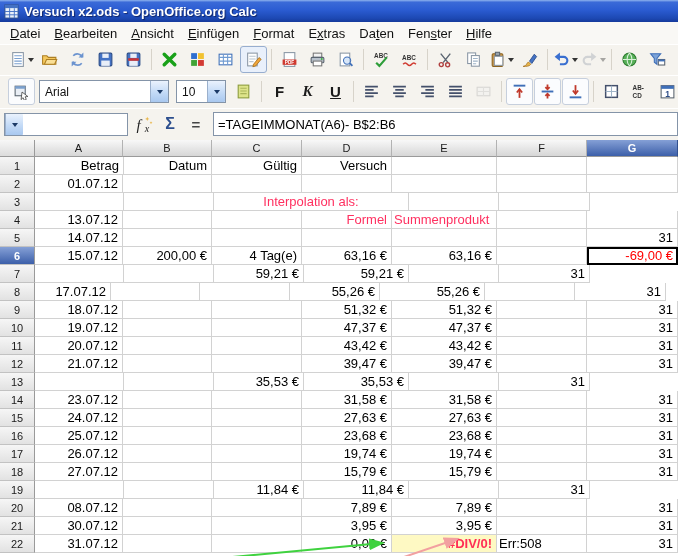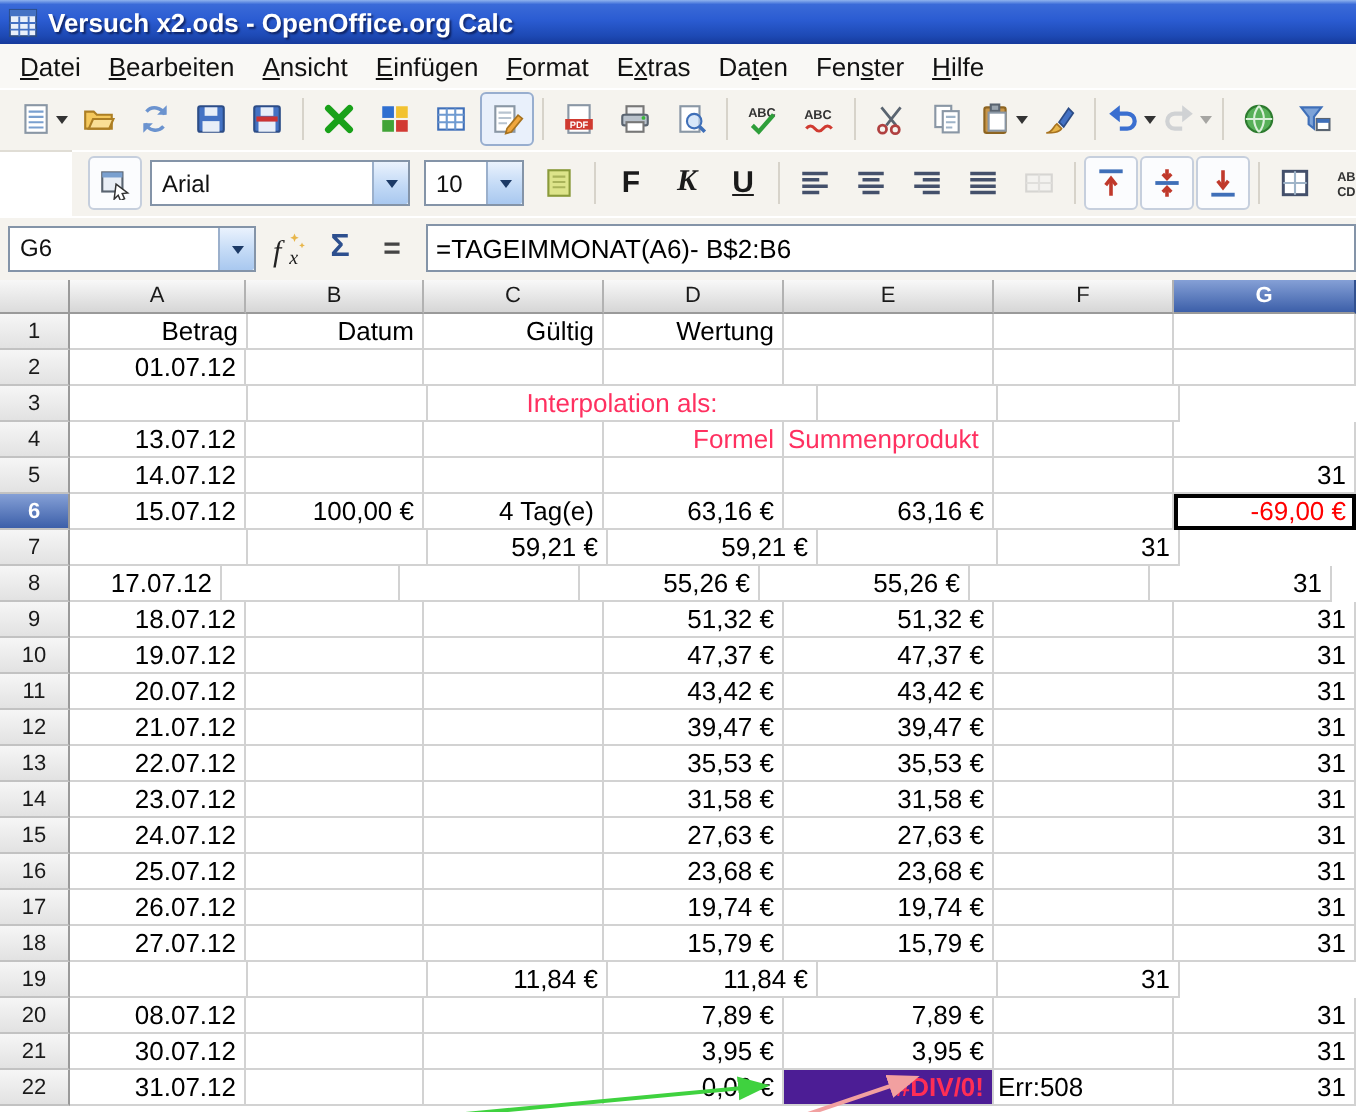--- a/index.html
+++ b/index.html
@@ -15,21 +15,21 @@
 
   
   .menubar{position:absolute;top:22px;left:0;right:0;height:22px;background:#f9f8f5;
     border-bottom:1px solid #e3e0d8;display:flex;align-items:center;font-size:13px;color:#111;padding-left:3px;}
   .menu-item{padding:3px 7px;cursor:default;}
 
   
   .toolbar{position:absolute;left:0;right:0;background:#f5f3ee;display:flex;align-items:center;gap:1px;
     border-bottom:1px solid #e0ddd5;box-shadow:inset 0 1px 0 #fff;}
   #tb-standard{top:44px;height:31px;}
-  #tb-format{top:75px;height:33px;margin-left:36px;}
+  #tb-format{top:75px;height:33px;}
   .tb-handle{width:3px;height:20px;margin:0 4px 0 3px;
     background:repeating-linear-gradient(180deg,#b3b0a7 0 2px,transparent 2px 4px);}
   .tb-btn{min-width:25px;height:25px;display:flex;align-items:center;justify-content:center;
     border:1px solid transparent;border-radius:3px;position:relative;flex:none;}
   .tb-btn.pressed{border-color:#98aecf;background:#e9f0fb;}
   .tb-btn.framed{border-color:#c6cfdd;background:#fbfcfe;}
   .tb-btn.disabled{opacity:.4;}
   .tb-sep{width:1px;height:21px;background:#d7d3ca;margin:0 3px;flex:none;}
   .caret{width:0;height:0;border:3px solid transparent;border-top:4px solid #333;margin:4px 0 0 2px;}
   .letter{font-size:15px;color:#1a1a1a;}
@@ -68,21 +68,21 @@
     border-right:1px solid #9a9a9a;border-bottom:1px solid #c2c2c2;
     font-size:11px;color:#1a1a1a;display:flex;align-items:center;justify-content:center;}
   .row-header.sel{background:linear-gradient(180deg,#85a0d6,#3c5fa9);color:#fff;font-weight:bold;}
   .cell{flex:none;box-sizing:border-box;border-right:1px solid #d2d2d2;border-bottom:1px solid #d2d2d2;
     font-size:13px;color:#000;display:flex;align-items:center;justify-content:flex-end;
     padding:0 4px 0 2px;white-space:nowrap;}
   .cell.left{justify-content:flex-start;}
   .cell.center{justify-content:center;padding:0;}
   .cell.pink{color:#ff3060;}
   .cell.red{color:#ff0000;}
-  .cell.err{color:#ff2e55;font-weight:bold;background:#4c1d95;text-align:center;}
+  .cell.err{color:#ff2e55;font-weight:bold;background:#fef9c3;text-align:center;}
   .cell.selected{outline:2px solid #000;outline-offset:-2px;}
 
   .arrows{position:absolute;top:0;left:0;width:678px;height:556px;pointer-events:none;z-index:6;}
 </style>
 </head>
 <body>
 
 <div class="screen">
 
   <div class="titlebar">
@@ -370,21 +370,20 @@
         <svg viewBox="0 0 16 16" width="17" height="17">
           <rect x="2" y="2.5" width="12" height="11.5" fill="#fff" stroke="#5a6470"></rect>
           <rect x="2" y="2.5" width="12" height="3" fill="#3f6fb8"></rect>
           <text x="8" y="12.8" font-size="8" font-weight="bold" fill="#2c4c86" text-anchor="middle" font-family="sans-serif">1</text>
         </svg>
       </div>
     </div>
 
   <div id="formulabar">
     <div class="combo namebox">
-      <span class="val">G6</span>
       <span class="drop"></span>
     </div>
     <div class="fb-btn">
       <svg width="20" height="20" viewBox="0 0 16 16">
         <path d="M10.6 2.2l.5 1.2 1.2.5-1.2.5-.5 1.2-.5-1.2-1.2-.5 1.2-.5z" fill="#e8b64a"></path>
         <path d="M13.6 5.8l.35.8.8.35-.8.35-.35.8-.35-.8-.8-.35.8-.35z" fill="#e8b64a"></path>
         <text x="2" y="13" font-size="12" font-style="italic" font-family="serif" fill="#222">f</text>
         <text x="8.5" y="14.5" font-size="8" font-style="italic" font-family="serif" fill="#222">x</text>
       </svg>
     </div>
@@ -404,21 +403,21 @@
         <div class="colhdr" style="width:90px">D</div>
         <div class="colhdr" style="width:105px">E</div>
         <div class="colhdr" style="width:90px">F</div>
         <div class="colhdr sel" style="width:91px">G</div>
       </div>
       <div class="sheet-row">
         <div class="row-header">1</div>
         <div class="cell" style="width:89px">Betrag</div>
         <div class="cell" style="width:88px">Datum</div>
         <div class="cell" style="width:90px">Gültig</div>
-        <div class="cell" style="width:90px">Wertung</div>
+        <div class="cell" style="width:90px">Versuch</div>
         <div class="cell" style="width:105px"></div>
         <div class="cell" style="width:90px"></div>
         <div class="cell" style="width:91px"></div>
       </div>
       <div class="sheet-row">
         <div class="row-header">2</div>
         <div class="cell" style="width:88px">01.07.12</div>
         <div class="cell" style="width:89px"></div>
         <div class="cell" style="width:90px"></div>
         <div class="cell" style="width:90px"></div>
@@ -450,21 +449,21 @@
         <div class="cell" style="width:89px"></div>
         <div class="cell" style="width:90px"></div>
         <div class="cell" style="width:90px"></div>
         <div class="cell" style="width:105px"></div>
         <div class="cell" style="width:90px"></div>
         <div class="cell" style="width:91px">31</div>
       </div>
       <div class="sheet-row">
         <div class="row-header sel">6</div>
         <div class="cell" style="width:88px">15.07.12</div>
-        <div class="cell" style="width:89px">100,00 €</div>
+        <div class="cell" style="width:89px">200,00 €</div>
         <div class="cell" style="width:90px">4 Tag(e)</div>
         <div class="cell" style="width:90px">63,16 €</div>
         <div class="cell" style="width:105px">63,16 €</div>
         <div class="cell" style="width:90px"></div>
         <div class="cell red selected" style="width:91px">-69,00 €</div>
       </div>
       <div class="sheet-row">
         <div class="row-header">7</div>
         <div class="cell" style="width:89px"></div>
         <div class="cell" style="width:90px"></div>
@@ -518,21 +517,20 @@
         <div class="cell" style="width:88px">21.07.12</div>
         <div class="cell" style="width:89px"></div>
         <div class="cell" style="width:90px"></div>
         <div class="cell" style="width:90px">39,47 €</div>
         <div class="cell" style="width:105px">39,47 €</div>
         <div class="cell" style="width:90px"></div>
         <div class="cell" style="width:91px">31</div>
       </div>
       <div class="sheet-row">
         <div class="row-header">13</div>
-        <div class="cell" style="width:88px">22.07.12</div>
         <div class="cell" style="width:89px"></div>
         <div class="cell" style="width:90px"></div>
         <div class="cell" style="width:90px">35,53 €</div>
         <div class="cell" style="width:105px">35,53 €</div>
         <div class="cell" style="width:90px"></div>
         <div class="cell" style="width:91px">31</div>
       </div>
       <div class="sheet-row">
         <div class="row-header">14</div>
         <div class="cell" style="width:88px">23.07.12</div>

